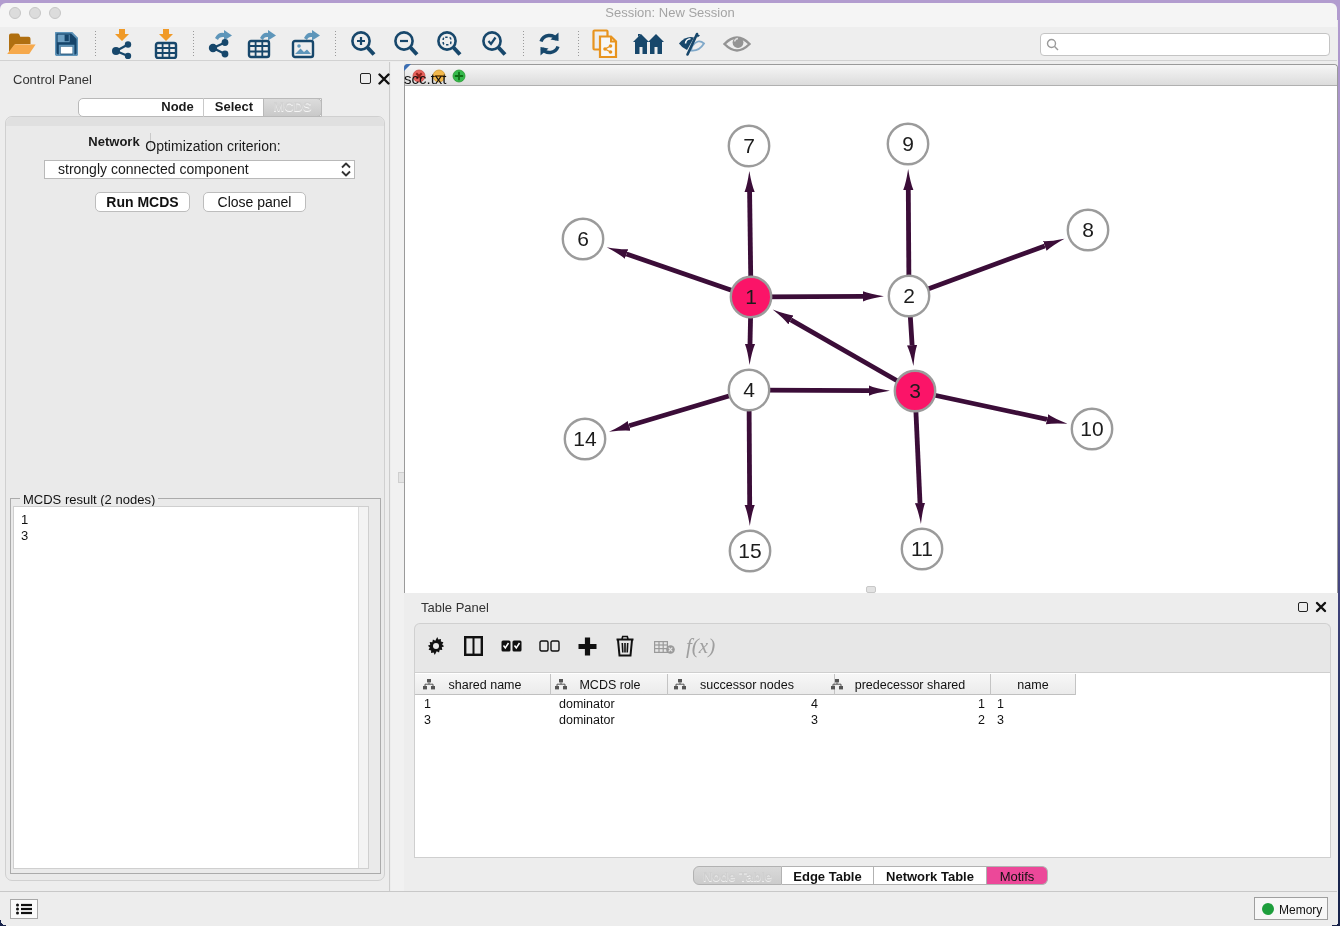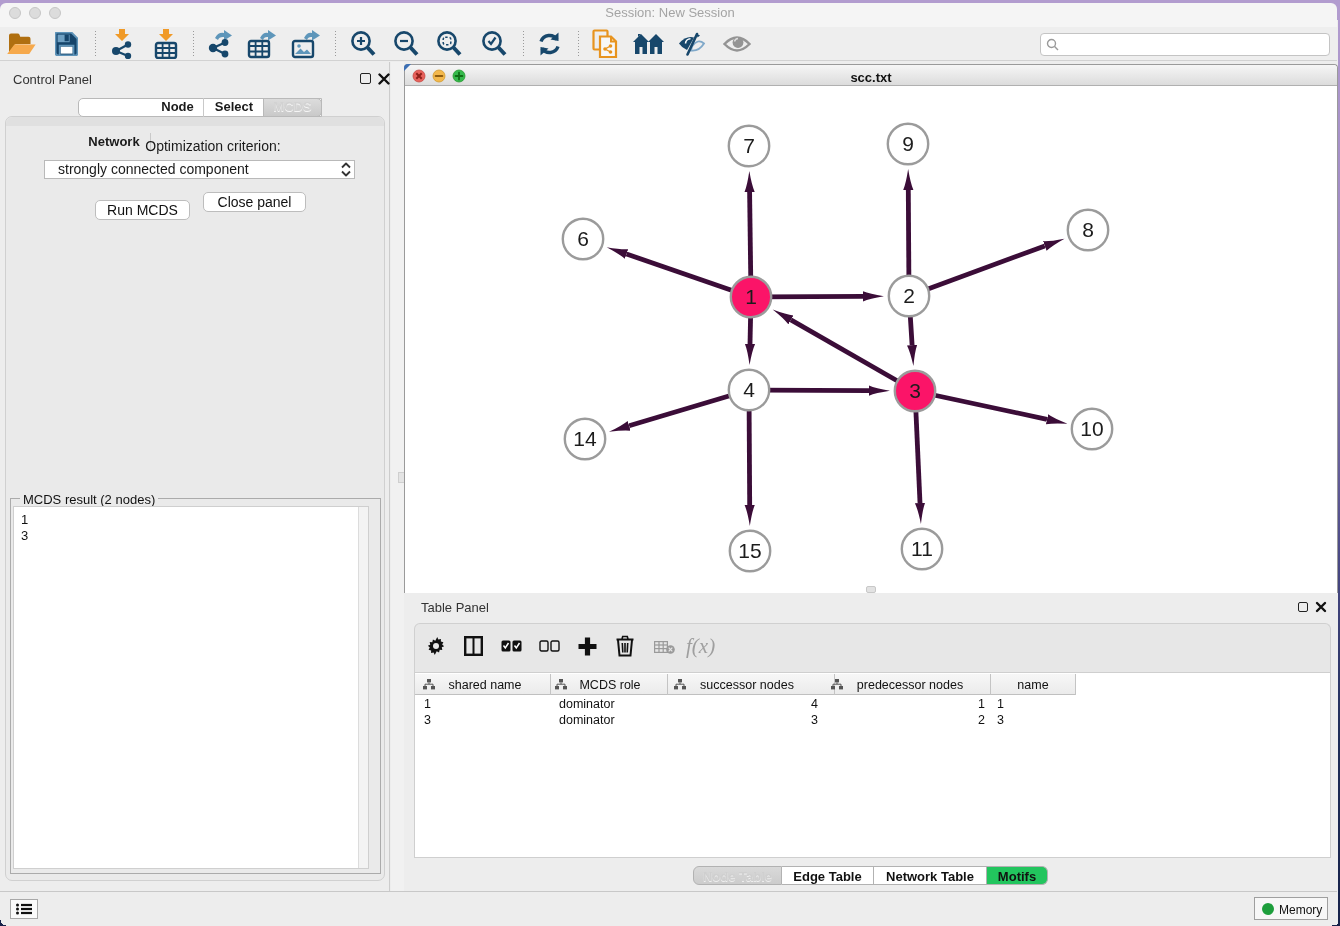--- a/index.html
+++ b/index.html
@@ -174,21 +174,21 @@
 <div class="abs" style="left:152px;top:98px;width:52px;height:19px;text-align:center;font-size:13px;font-weight:bold;color:#1a1a1a;border-right:1px solid #c9c9c9;line-height:18px;">Node</div>
 <div class="abs" style="left:205px;top:98px;width:58px;height:19px;text-align:center;font-size:13px;font-weight:bold;color:#1a1a1a;line-height:18px;">Select</div>
 <div class="abs" style="left:263px;top:98px;width:59px;height:19px;text-align:center;font-size:13px;font-weight:bold;color:#d2d2d2;text-shadow:0 1px 0 #f5f5f5;line-height:18px;">MCDS</div>
 
 <div class="abs" style="left:0;top:138px;width:390px;height:14px;text-align:center;font-size:14px;color:#1a1a1a;padding-left:36px;">Optimization criterion:</div>
 <div class="abs" style="left:44px;top:160px;width:311px;height:19px;background:#ffffff;border:1px solid #b9b9b9;border-radius:0;font-size:14px;color:#1a1a1a;line-height:17px;padding-left:13px;">strongly connected component</div>
 <svg class="abs" style="left:340px;top:162px;" width="12" height="15" viewBox="0 0 12 15">
     <path d="M2 5.5 L6 1.5 L10 5.5" fill="none" stroke="#333" stroke-width="1.8" stroke-linejoin="round"></path>
     <path d="M2 9.5 L6 13.5 L10 9.5" fill="none" stroke="#333" stroke-width="1.8" stroke-linejoin="round"></path>
   </svg>
-<div class="abs" style="left:95px;top:200px;width:95px;height:20px;background:#fff;border:1px solid #bdbdbd;border-radius:5px;text-align:center;font-size:14px;color:#111;line-height:18px;">Run MCDS</div>
+<div class="abs" style="left:95px;top:192px;width:95px;height:20px;background:#fff;border:1px solid #bdbdbd;border-radius:5px;text-align:center;font-size:14px;color:#111;line-height:18px;font-weight:bold;">Run MCDS</div>
 <div class="abs" style="left:203px;top:192px;width:103px;height:20px;background:#fff;border:1px solid #bdbdbd;border-radius:5px;text-align:center;font-size:14px;color:#111;line-height:18px;">Close panel</div>
 
 <div class="abs" style="left:10px;top:498px;width:371px;height:376px;border:1px solid #ababab;"></div>
 <div class="abs" style="left:20px;top:492px;background:#eaeaea;padding:0 3px;font-size:13px;color:#111;">MCDS result (2 nodes)</div>
 <div class="abs" style="left:13px;top:506px;width:356px;height:363px;background:#ffffff;border:1px solid #cfcfcf;"></div>
 <div class="abs" style="left:21px;top:512px;font-size:13px;color:#111;line-height:16px;">1<br>3</div>
 <div class="abs" style="left:358px;top:507px;width:10px;height:361px;background:#f3f3f3;border-left:1px solid #dcdcdc;"></div>
 
 <div class="abs" style="left:391px;top:62px;width:13px;height:829px;background:#f1f1f1;"></div>
 <div class="abs" style="left:398px;top:472px;width:7px;height:11px;background:#e4e4e4;border:1px solid #cfcfcf;"></div>
@@ -198,21 +198,21 @@
 <div class="abs" style="left:404px;top:64px;width:7px;height:7px;background:#3b6fb5;clip-path:polygon(0 0,100% 0,0 100%);border-top-left-radius:4px;"></div>
 
 <svg class="abs" style="left:412px;top:69px;" width="60" height="14" viewBox="0 0 60 14">
   <circle cx="7" cy="7" r="6" fill="#e8625c" stroke="#c44a44" stroke-width="0.8"></circle>
   <path d="M4.3 4.3 L9.7 9.7 M9.7 4.3 L4.3 9.7" stroke="#8e1f19" stroke-width="2"></path>
   <circle cx="27" cy="7" r="6" fill="#f3b84c" stroke="#d19a2f" stroke-width="0.8"></circle>
   <path d="M23.6 7 L30.4 7" stroke="#8e5d10" stroke-width="1.8" stroke-linecap="round"></path>
   <circle cx="47" cy="7" r="6" fill="#35b94c" stroke="#26982f" stroke-width="0.8"></circle>
   <path d="M43.6 7 L50.4 7 M47 3.6 L47 10.4" stroke="#0e6d15" stroke-width="1.8" stroke-linecap="round"></path>
 </svg>
-<div class="abs" style="left:404px;top:70px;width:934px;height:13px;text-align:center;font-size:13px;font-weight:bold;color:#111;">scc.txt</div>
+<div class="abs" style="left:404px;top:70px;width:934px;height:13px;text-align:left;font-size:15px;font-weight:normal;color:#111;">scc.txt</div>
 
 <svg id="graph" class="abs" style="left:404px;top:86px;" width="934" height="499" viewBox="404 86 934 499">
 <defs>
 <marker id="ah" markerUnits="userSpaceOnUse" markerWidth="22" markerHeight="12" refX="0" refY="5.5" orient="auto">
   <path d="M0,0.4 Q6.5,3.2 21,5.5 Q6.5,7.8 0,10.6 Z" fill="#3b0d38"></path>
 </marker>
 </defs>
 <g>
 <line x1="751.0" y1="297.0" x2="749.6" y2="192.0" stroke="#3b0d38" stroke-width="4.8" marker-end="url(#ah)"></line>
 <line x1="751.0" y1="297.0" x2="626.5" y2="254.0" stroke="#3b0d38" stroke-width="4.8" marker-end="url(#ah)"></line>
@@ -340,38 +340,38 @@
     <rect x="8" y="7" width="4" height="3.4" fill="#555"></rect>
     <path d="M6 3.4 L6 5.2 M2 7 L2 5.2 L10 5.2 L10 7" stroke="#555" stroke-width="1" fill="none"></path>
   </svg>
 <div class="abs" style="left:687px;top:678px;width:120px;text-align:center;font-size:12.5px;color:#111;">successor nodes</div>
 <svg class="abs" style="left:831px;top:679px;" width="12" height="11" viewBox="0 0 12 11">
     <rect x="4" y="0" width="4" height="3.4" fill="#555"></rect>
     <rect x="0" y="7" width="4" height="3.4" fill="#555"></rect>
     <rect x="8" y="7" width="4" height="3.4" fill="#555"></rect>
     <path d="M6 3.4 L6 5.2 M2 7 L2 5.2 L10 5.2 L10 7" stroke="#555" stroke-width="1" fill="none"></path>
   </svg>
-<div class="abs" style="left:845px;top:678px;width:130px;text-align:center;font-size:12.5px;color:#111;">predecessor nodes</div>
+<div class="abs" style="left:845px;top:678px;width:130px;text-align:center;font-size:12.5px;color:#111;">predecessor shared</div>
 <div class="abs" style="left:991px;top:678px;width:84px;text-align:center;font-size:12.5px;color:#111;">name</div>
 
 <div class="abs" style="left:424px;top:697px;font-size:12.5px;color:#111;">1</div>
 <div class="abs" style="left:559px;top:697px;font-size:12.5px;color:#111;">dominator</div>
 <div class="abs" style="left:718px;top:697px;width:100px;text-align:right;font-size:12.5px;color:#111;">4</div>
 <div class="abs" style="left:885px;top:697px;width:100px;text-align:right;font-size:12.5px;color:#111;">1</div>
 <div class="abs" style="left:997px;top:697px;font-size:12.5px;color:#111;">1</div>
 <div class="abs" style="left:424px;top:713px;font-size:12.5px;color:#111;">3</div>
 <div class="abs" style="left:559px;top:713px;font-size:12.5px;color:#111;">dominator</div>
 <div class="abs" style="left:718px;top:713px;width:100px;text-align:right;font-size:12.5px;color:#111;">3</div>
 <div class="abs" style="left:885px;top:713px;width:100px;text-align:right;font-size:12.5px;color:#111;">2</div>
 <div class="abs" style="left:997px;top:713px;font-size:12.5px;color:#111;">3</div>
 
 <div class="abs" style="left:693px;top:866px;width:89px;height:19px;background:linear-gradient(#d9d9d9,#cccccc);border:1px solid #b2b2b2;border-radius:6px 0 0 6px;text-align:center;font-size:13px;font-weight:bold;color:#cfcfcf;text-shadow:0 1px 0 #efefef;line-height:19px;">Node Table</div>
 <div class="abs" style="left:782px;top:866px;width:92px;height:19px;background:#ffffff;border:1px solid #b2b2b2;border-left:none;text-align:center;font-size:13px;font-weight:bold;color:#111;line-height:19px;">Edge Table</div>
 <div class="abs" style="left:874px;top:866px;width:113px;height:19px;background:#ffffff;border:1px solid #b2b2b2;border-left:none;text-align:center;font-size:13px;font-weight:bold;color:#111;line-height:19px;">Network Table</div>
-<div class="abs" style="left:987px;top:866px;width:61px;height:19px;background:#22c55e;border:1px solid #b2b2b2;border-left:none;border-radius:0 6px 6px 0;text-align:center;font-size:13px;font-weight:bold;color:#111;line-height:19px;">Motifs</div>
+<div class="abs" style="left:987px;top:866px;width:61px;height:19px;background:#ec4899;border:1px solid #b2b2b2;border-left:none;border-radius:0 6px 6px 0;text-align:center;font-size:13px;font-weight:normal;color:#111;line-height:19px;">Motifs</div>
 
 <div class="abs" style="left:0;top:891px;width:1337px;height:35px;background:#ededed;border-top:1px solid #c8c8c8;"></div>
 <div class="abs" style="left:10px;top:899px;width:28px;height:20px;background:#fafafa;border:1px solid #a8a8a8;"></div>
 <svg class="abs" style="left:16px;top:903px;" width="16" height="12" viewBox="0 0 16 12">
   <circle cx="1.5" cy="2" r="1.5" fill="#111"></circle>
     <circle cx="1.5" cy="6" r="1.5" fill="#111"></circle>
     <circle cx="1.5" cy="10" r="1.5" fill="#111"></circle>
   <rect x="5" y="0.9" width="11" height="2.2" fill="#111"></rect>
     <rect x="5" y="4.9" width="11" height="2.2" fill="#111"></rect>
     <rect x="5" y="8.9" width="11" height="2.2" fill="#111"></rect>

